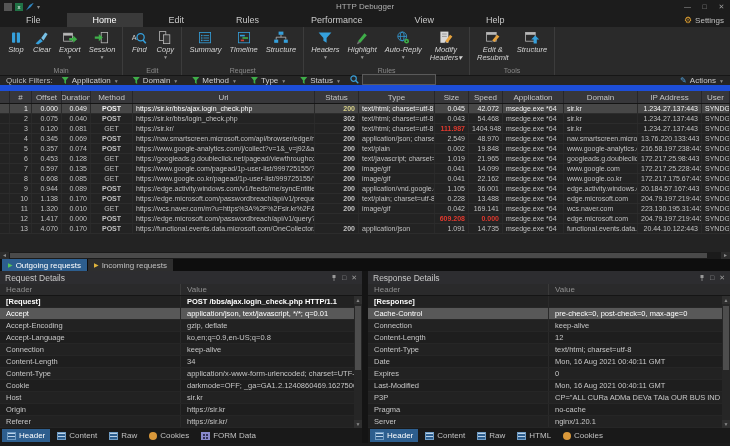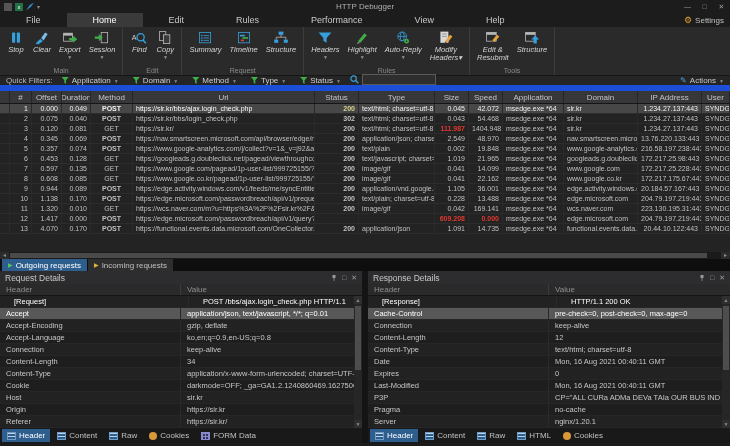--- a/index.html
+++ b/index.html
@@ -82,21 +82,21 @@
   .ptools{margin-left:auto;display:flex;align-items:center;gap:5px;color:#9a9a9a;font-size:7px;}
   .ptools svg{display:block;}
   .pcolhead{height:12px;display:flex;background:#2a2a2b;font-size:8px;color:#909090;border-bottom:1px solid #151515;flex:0 0 auto;}
   .pch{display:flex;align-items:center;padding:0 6px;border-right:1px solid #3a3a3a;overflow:hidden;}
   .pch.h{width:50%;} .pch.v{flex:1;border-right:none;}
   .prows{flex:1;position:relative;font-size:7.5px;overflow:hidden;}
   .drow{height:12px;line-height:12px;display:flex;border-bottom:1px solid #262626;background:#1e1e1e;}
   .drow:nth-child(odd){background:#222222;}
   .dh{width:50%;padding:0 6px;overflow:hidden;white-space:nowrap;color:#c6c6c6;border-right:1px solid #2a2a2a;}
   .dv{flex:1;padding:0 6px;overflow:hidden;white-space:nowrap;color:#c6c6c6;}
-  .drow.first .dh,.drow.first .dv{color:#fff;font-weight:normal;margin-left:8px;}
+  .drow.first .dh,.drow.first .dv{color:#fff;font-weight:bold;}
   .drow.sel{background:#585858 !important;}
   .drow.sel .dh,.drow.sel .dv{color:#fff;}
   .vscroll{position:absolute;top:0;right:0;bottom:0;width:8px;background:#262626;display:flex;flex-direction:column;font-size:5px;color:#8a8a8a;}
   .vs-btn{height:8px;background:#2f2f2f;text-align:center;line-height:8px;}
   .vs-track{flex:1;position:relative;}
   .vs-thumb{position:absolute;top:2px;left:1px;right:1px;height:55%;background:#4d4d4d;}
   .vs-btn.bottom{margin-top:auto;}
   
   .btabs{height:15px;background:#191919;display:flex;align-items:center;gap:2px;padding-left:2px;font-size:8px;flex:0 0 auto;}
   .btab{height:13px;display:flex;align-items:center;gap:3px;padding:0 5px;color:#c0c0c0;}
@@ -770,21 +770,20 @@
         </span>
       </div>
       <div class="pcolhead">
         <span class="pch h">Header</span>
         <span class="pch v">Value</span>
       </div>
       <div class="prows">
         <div class="drow-mount">
             <div class="drow first">
     <span class="dh">[Response]</span>
-    <span class="dv">HTTP/1.1 200 OK</span>
   </div>
             <div class="drow sel">
     <span class="dh">Cache-Control</span>
     <span class="dv">pre-check=0, post-check=0, max-age=0</span>
   </div>
             <div class="drow">
     <span class="dh">Connection</span>
     <span class="dv">keep-alive</span>
   </div>
             <div class="drow">

